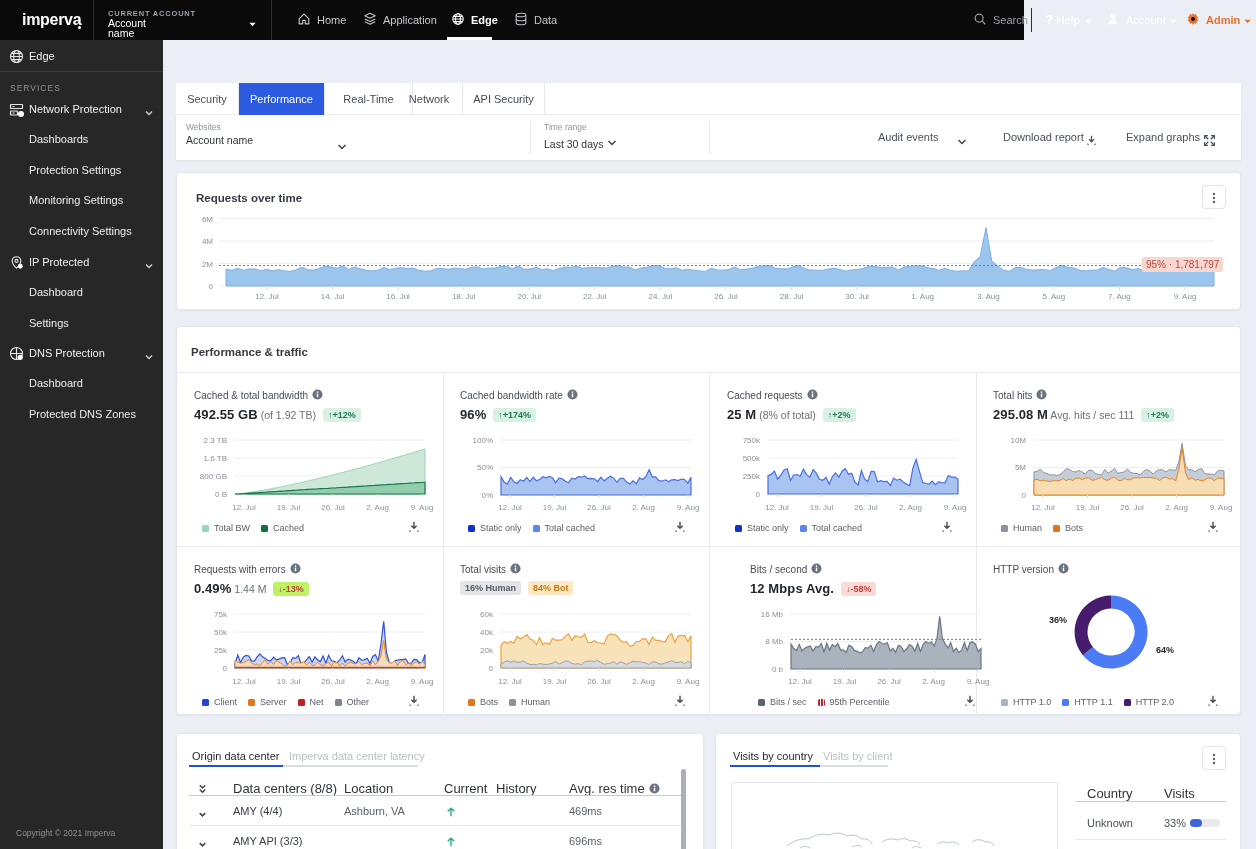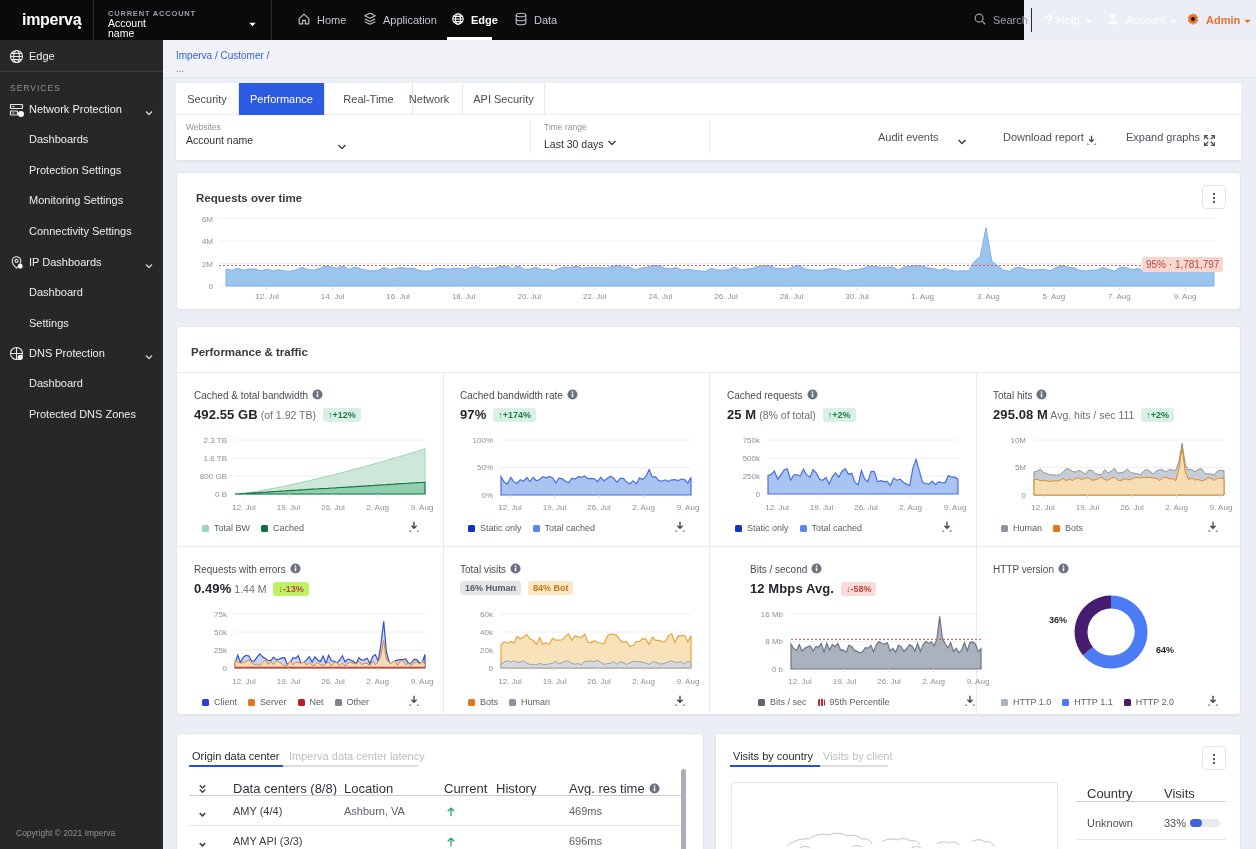--- a/index.html
+++ b/index.html
@@ -134,21 +134,21 @@
     <div class="ssub" style="top:93.0px">Dashboards</div>
     <div class="ssub" style="top:123.5px">Protection Settings</div>
     <div class="ssub" style="top:154.0px">Monitoring Settings</div>
     <div class="ssub" style="top:184.5px">Connectivity Settings</div>
     <div class="snav" style="top:211px">
       <span class="sic"><svg width="15" height="15" viewBox="0 0 16 16" fill="none" stroke="#e8e8e8" stroke-width="1.2">
           <path d="M8 1.8c-2.6 0-4.6 2-4.6 4.5C3.4 9.6 8 14 8 14s4.6-4.4 4.6-7.7c0-2.5-2-4.5-4.6-4.5z"></path>
           <circle cx="8" cy="6.3" r="1.6"></circle>
           <circle cx="12" cy="12" r="2.6" fill="#fff" stroke="none"></circle>
         </svg></span>
-      <span class="stxt" style="left:29px">IP Dashboards</span>
+      <span class="stxt" style="left:29px">IP Protected</span>
       <span class="schev"><svg width="10" height="10" viewBox="0 0 10 10" fill="none" stroke="#cfcfcf" stroke-width="1.4">
           <path d="M2 3.5l3 3 3-3"></path>
         </svg></span>
     </div>
     <div class="ssub" style="top:246.0px">Dashboard</div>
     <div class="ssub" style="top:276.5px">Settings</div>
     <div class="snav" style="top:302px">
       <span class="sic"><svg width="15" height="15" viewBox="0 0 16 16" fill="none" stroke="#e8e8e8" stroke-width="1.2">
           <circle cx="8" cy="8" r="6.4"></circle>
           <path d="M1.6 8h12.8M8 1.6v12.8"></path>
@@ -157,24 +157,20 @@
       <span class="stxt" style="left:29px">DNS Protection</span>
       <span class="schev"><svg width="10" height="10" viewBox="0 0 10 10" fill="none" stroke="#cfcfcf" stroke-width="1.4">
           <path d="M2 3.5l3 3 3-3"></path>
         </svg></span>
     </div>
     <div class="ssub" style="top:337.0px">Dashboard</div>
     <div class="ssub" style="top:367.5px">Protected DNS Zones</div>
     <div class="scopy">Copyright © 2021 Imperva</div>
   </div>
 <div id="main">
-  <div id="crumbs">
-    <div class="crumb">Imperva / Customer /</div>
-    <div class="crumb2">...</div>
-  </div>
   <div id="tabsbar">
     <div class="tab" style="left:0;width:63px">Security</div>
     <div class="tab on" style="left:63px;width:86px">Performance</div>
     <div class="tab" style="left:149px;width:88px">Real-Time</div>
     <div class="tab" style="left:220px;width:67px">Network</div>
     <div class="tab" style="left:287px;width:82px">API Security</div>
   </div>
   <div id="filterbar">
     <div class="flabel" style="left:10px;top:7px">Websites</div>
     <div class="fval" style="left:10px;top:19px;width:70px;line-height:12.5px">Account name</div>
@@ -294,21 +290,21 @@
             <path d="M8 2v7M5 6.5L8 9.5l3-3" stroke="#434a52" stroke-width="1.6" fill="none"></path>
             <path d="M3 11l2 2.5h6L13 11v2.5H3z" fill="#434a52"></path>
           </svg></div>
       </div>
       <div class="tile" style="left:266px;top:45px">
         <div class="ttitle">Cached bandwidth rate<svg width="11" height="11" viewBox="0 0 12 12" style="vertical-align:-1px;margin-left:4px">
             <circle cx="6" cy="6" r="5.5" fill="#6b7280"></circle>
             <rect x="5.2" y="5" width="1.6" height="4" fill="#fff"></rect>
             <rect x="5.2" y="2.6" width="1.6" height="1.6" fill="#fff"></rect>
           </svg></div>
-        <div class="tval"><b>97%</b> <span class="badge" style="background:#d9f0e4;color:#1f7a4d">↑+174%</span></div>
+        <div class="tval"><b>96%</b> <span class="badge" style="background:#d9f0e4;color:#1f7a4d">↑+174%</span></div>
         <svg class="tilesvg" width="266" height="174" viewBox="0 0 266 174">
           <line x1="57" y1="68" x2="248" y2="68" stroke="#eceef1" stroke-width="1"></line>
           <text x="50" y="70.5" text-anchor="end" font-size="8" fill="#8a9099">100%</text>
           <line x1="57" y1="95.5" x2="248" y2="95.5" stroke="#eceef1" stroke-width="1"></line>
           <text x="50" y="98.0" text-anchor="end" font-size="8" fill="#8a9099">50%</text>
           <line x1="57" y1="123" x2="248" y2="123" stroke="#eceef1" stroke-width="1"></line>
           <text x="50" y="125.5" text-anchor="end" font-size="8" fill="#8a9099">0%</text>
           <path d="M58.0,123.0 L58.0,104.7 L61.2,110.0 L64.4,112.1 L67.7,105.4 L70.9,109.8 L74.1,111.4 L77.3,107.8 L80.5,109.2 L83.8,105.5 L87.0,109.5 L90.2,105.1 L93.4,108.7 L96.6,107.5 L99.9,104.8 L103.1,105.9 L106.3,104.4 L109.5,105.7 L112.7,110.9 L116.0,106.0 L119.2,106.9 L122.4,109.3 L125.6,110.7 L128.8,106.2 L132.1,107.0 L135.3,104.6 L138.5,105.2 L141.7,104.0 L144.9,106.6 L148.2,106.3 L151.4,106.9 L154.6,109.6 L157.8,105.1 L161.1,108.8 L164.3,106.2 L167.5,104.3 L170.7,106.1 L173.9,110.3 L177.2,106.3 L180.4,106.4 L183.6,110.1 L186.8,112.0 L190.0,108.9 L193.3,111.8 L196.5,105.9 L199.7,107.5 L202.9,104.5 L206.1,97.7 L209.4,104.9 L212.6,104.8 L215.8,108.7 L219.0,109.2 L222.2,107.8 L225.5,109.6 L228.7,107.8 L231.9,107.7 L235.1,108.5 L238.3,107.0 L241.6,107.6 L244.8,111.1 L248.0,105.2 L248.0,123.0 Z" fill="#a9c4f1" stroke="#4a6fdd" stroke-width="1.2"></path>
           <line x1="67" y1="123" x2="67" y2="126" stroke="#d9dde2" stroke-width="1"></line>
           <text x="67" y="138" text-anchor="middle" font-size="8" fill="#8a9099">12. Jul</text>

